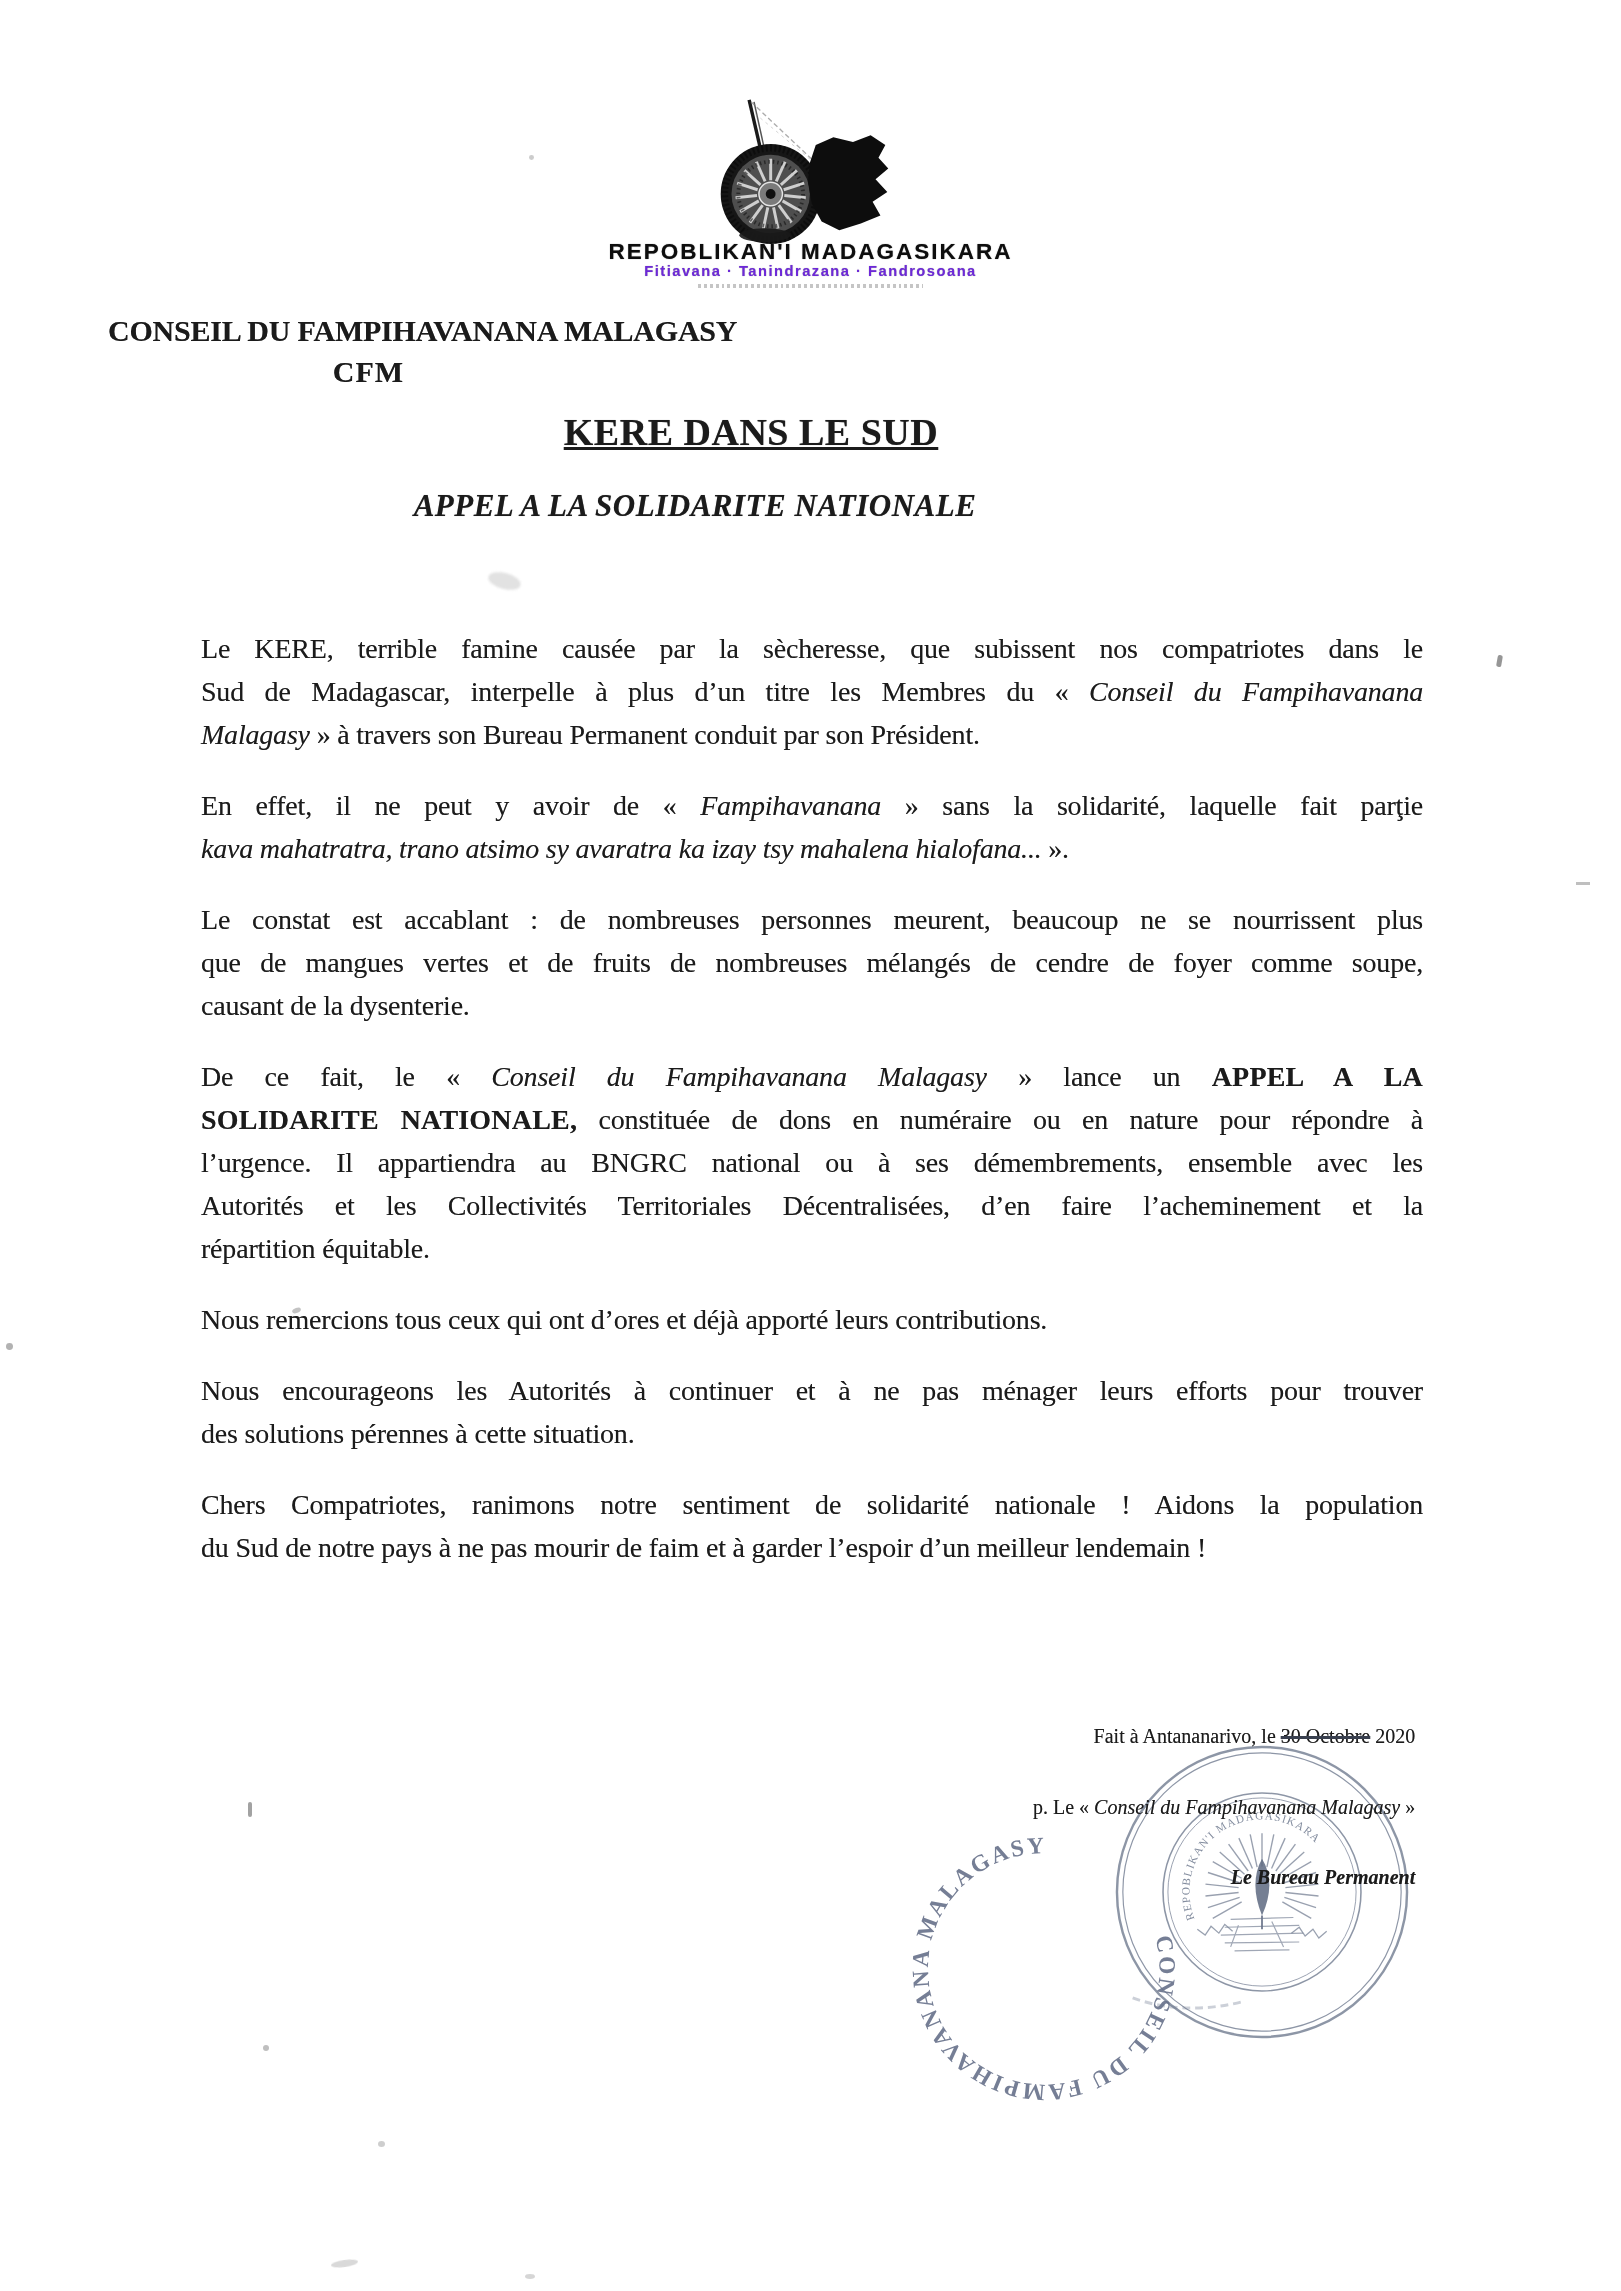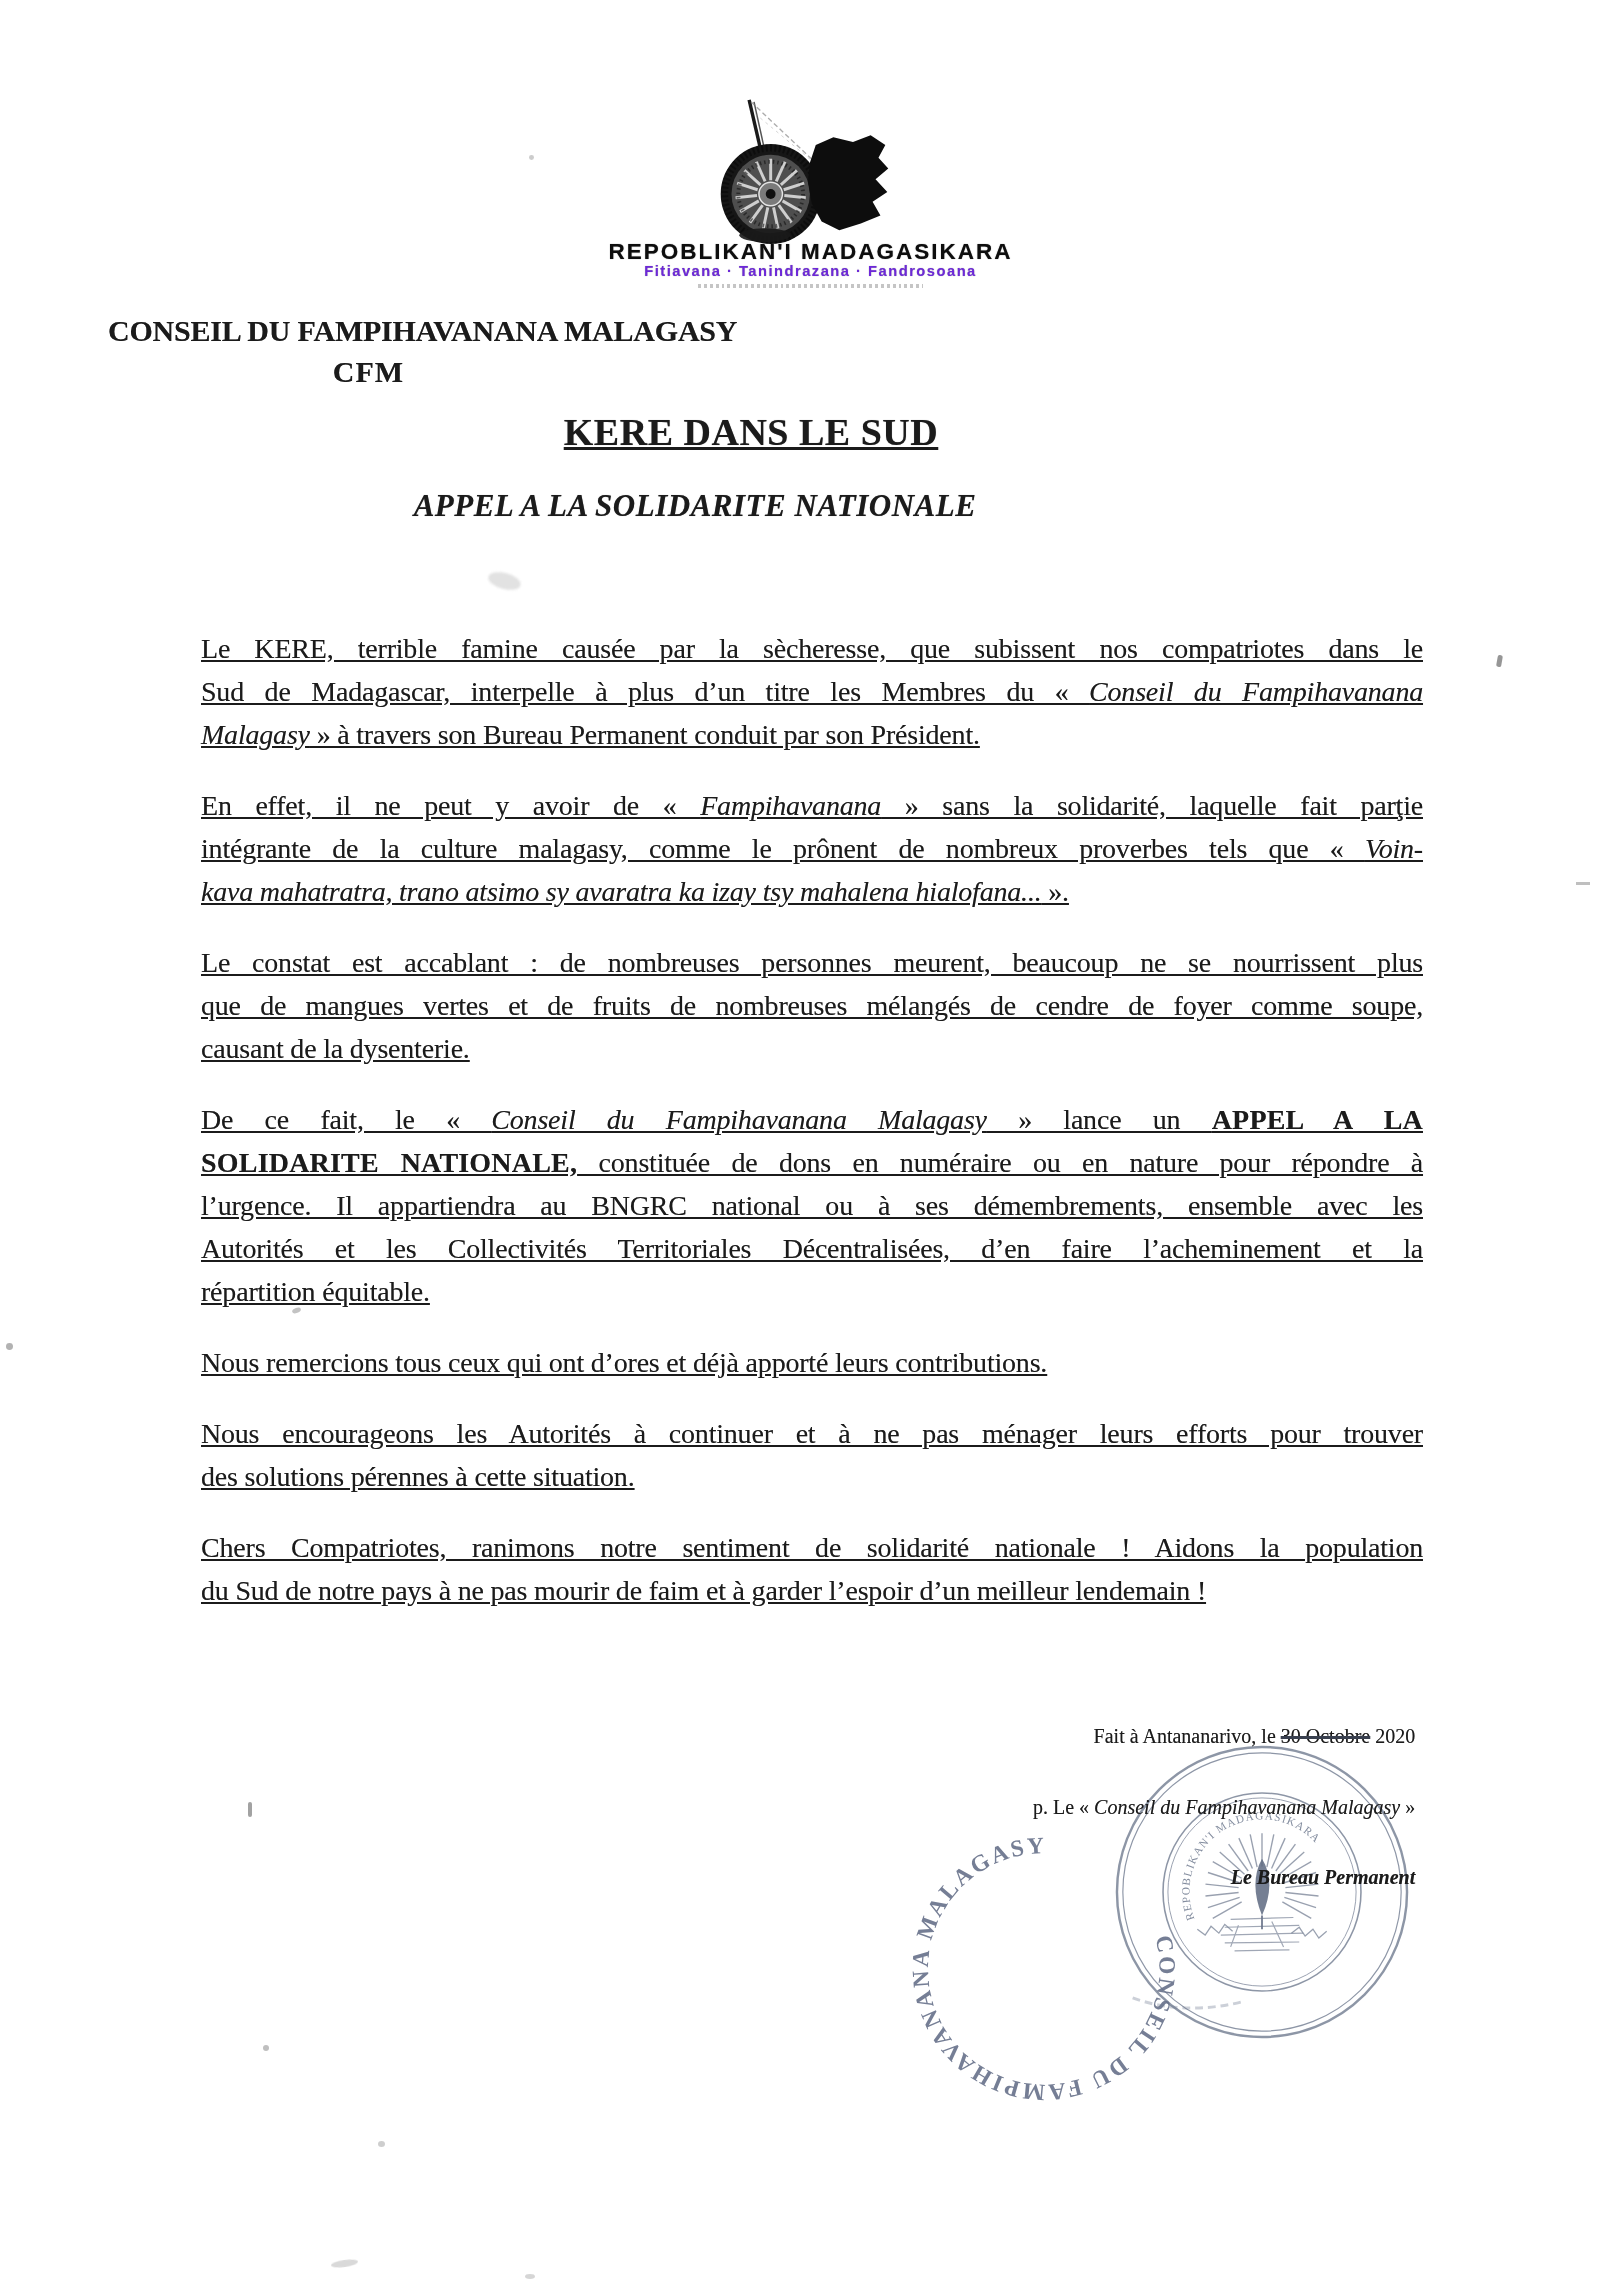--- a/index.html
+++ b/index.html
@@ -50,21 +50,20 @@
   }
   
   .letter-body{
     position:absolute;left:201px;top:627px;width:1222px;
     font-size:28px;line-height:43px;letter-spacing:-0.2px;
   }
   .para{margin:0 0 28px 0;}
   .bline{
     text-align:justify;text-align-last:justify;
     text-shadow:0 0 0.5px rgba(10,10,10,.45);
-    text-decoration:underline;
   }
   .bline.end{text-align-last:left;}
   .bline b{letter-spacing:0.2px;}
   
   .closing{
     position:absolute;left:201px;top:1715px;width:1222px;z-index:3;
     font-size:20px;line-height:43px;
   }
   .close-line{
     text-align:right;padding-right:7.8px;
@@ -149,21 +148,20 @@
   <div class="doc-subtitle">APPEL A LA SOLIDARITE NATIONALE</div>
 
   <div class="letter-body">
     <div class="para">
       <div class="bline">Le KERE, terrible famine causée par la sècheresse, que subissent nos compatriotes dans le</div>
       <div class="bline">Sud de Madagascar, interpelle à plus d’un titre les Membres du « <i>Conseil du Fampihavanana</i></div>
       <div class="bline end"><i>Malagasy</i> » à travers son Bureau Permanent conduit par son Président.</div>
     </div>
     <div class="para">
       <div class="bline">En effet, il ne peut y avoir de « <i>Fampihavanana</i> » sans la solidarité, laquelle fait parţie</div>
-      <div class="bline">intégrante de la culture malagasy, comme le prônent de nombreux proverbes tels que « <i>Voin-</i></div>
       <div class="bline end"><i>kava mahatratra, trano atsimo sy avaratra ka izay tsy mahalena hialofana...</i> ».</div>
     </div>
     <div class="para">
       <div class="bline">Le constat est accablant : de nombreuses personnes meurent, beaucoup ne se nourrissent plus</div>
       <div class="bline">que de mangues vertes et de fruits de nombreuses mélangés de cendre de foyer comme soupe,</div>
       <div class="bline end">causant de la dysenterie.</div>
     </div>
     <div class="para">
       <div class="bline">De ce fait, le « <i>Conseil du Fampihavanana Malagasy</i> » lance un <b>APPEL A LA</b></div>
       <div class="bline"><b>SOLIDARITE NATIONALE,</b> constituée de dons en numéraire ou en nature pour répondre à</div>

